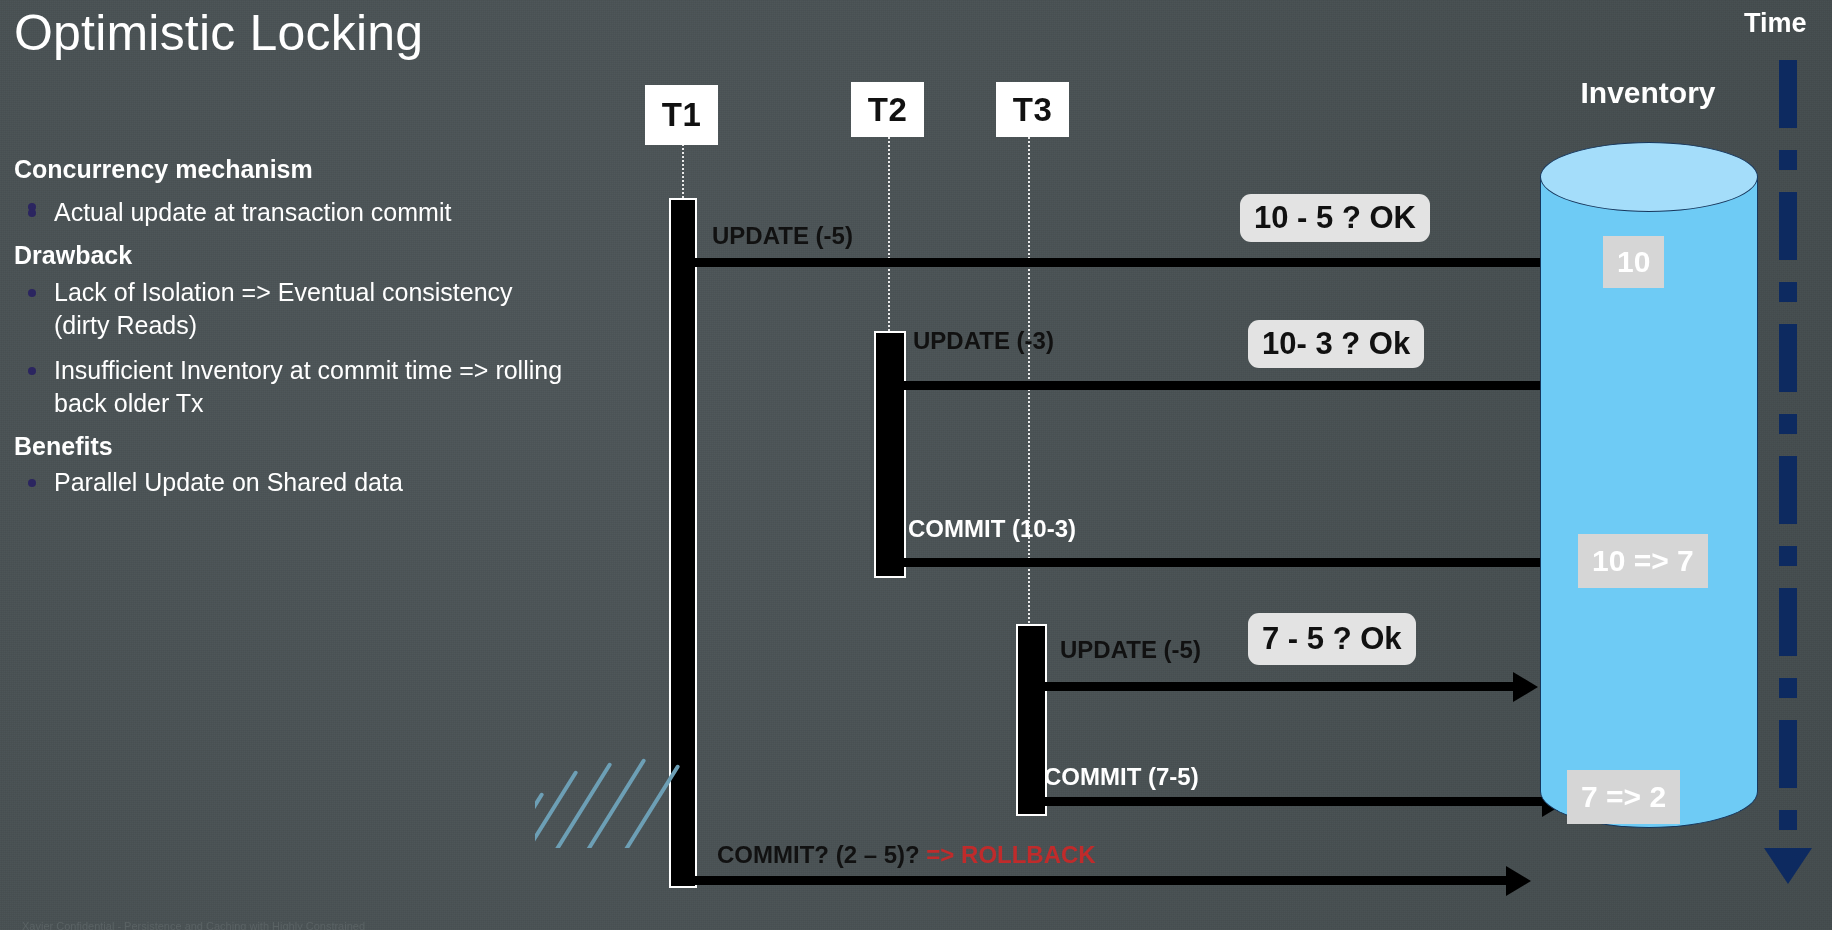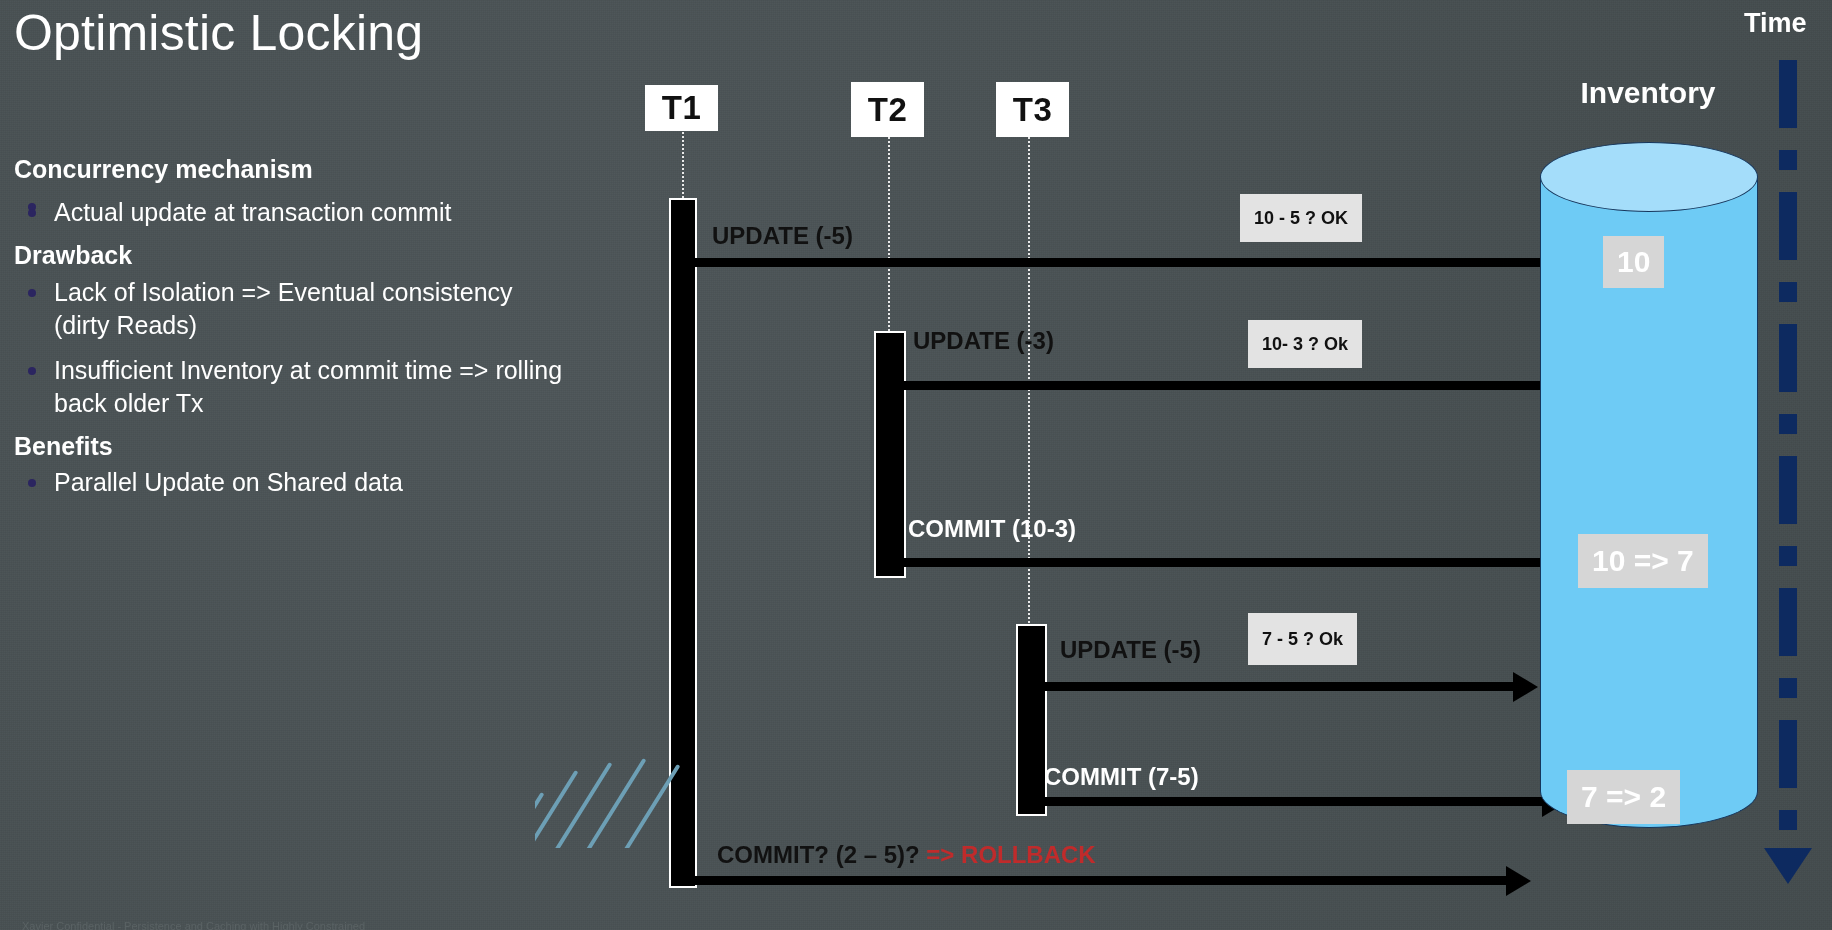--- a/index.html
+++ b/index.html
@@ -55,23 +55,23 @@
     border-top:15px solid transparent;border-bottom:15px solid transparent;
     border-left:25px solid #000;
   }
   .msglabel{position:absolute;font-size:24px;font-weight:bold;white-space:nowrap;}
   .msglabel.dark{color:#111;}
   .msglabel.light{color:#ffffff;}
   .rollback{color:#c02b2b;}
 
   .chkbox{
     position:absolute;background:#e3e3e3;color:#111;
-    font-size:18px;font-weight:bold;
+    font-size:31px;font-weight:bold;
     display:flex;align-items:center;justify-content:flex-end;
-    padding:0 14px;white-space:nowrap;
+    padding:0 14px;white-space:nowrap;border-radius:11px;
   }
 
   
   #cyl-body{
     position:absolute;left:1540px;top:175px;width:216px;height:616px;
     background:#6ecbf5;border-left:1px solid #16365c;border-right:1px solid #16365c;
   }
   #cyl-bottom{
     position:absolute;left:1540px;top:755px;width:216px;height:72px;
     background:#6ecbf5;border-radius:50%;border:1px solid #16365c;border-top:none;
@@ -147,21 +147,21 @@
     <span>Parallel Update on Shared data</span>
   </div>
 </div>
 
 <div id="diagram">
 
   <div class="lifeline" style="left:682px;top:128px;height:70px;"></div>
   <div class="lifeline" style="left:888px;top:126px;height:205px;"></div>
   <div class="lifeline" style="left:1028px;top:126px;height:500px;"></div>
 
-  <div class="tbox" style="left:645px;top:85px;width:73px;height:46px;">
+  <div class="tbox" style="left:645px;top:85px;width:73px;height:60px;">
     <span>T1</span>
   </div>
   <div class="tbox" style="left:851px;top:82px;width:73px;height:55px;">
     <span>T2</span>
   </div>
   <div class="tbox" style="left:996px;top:82px;width:73px;height:55px;text-align:center;">
     <span>T3</span>
   </div>
 
   <div class="activation" style="left:669px;top:198px;width:24px;height:686px;"></div>

